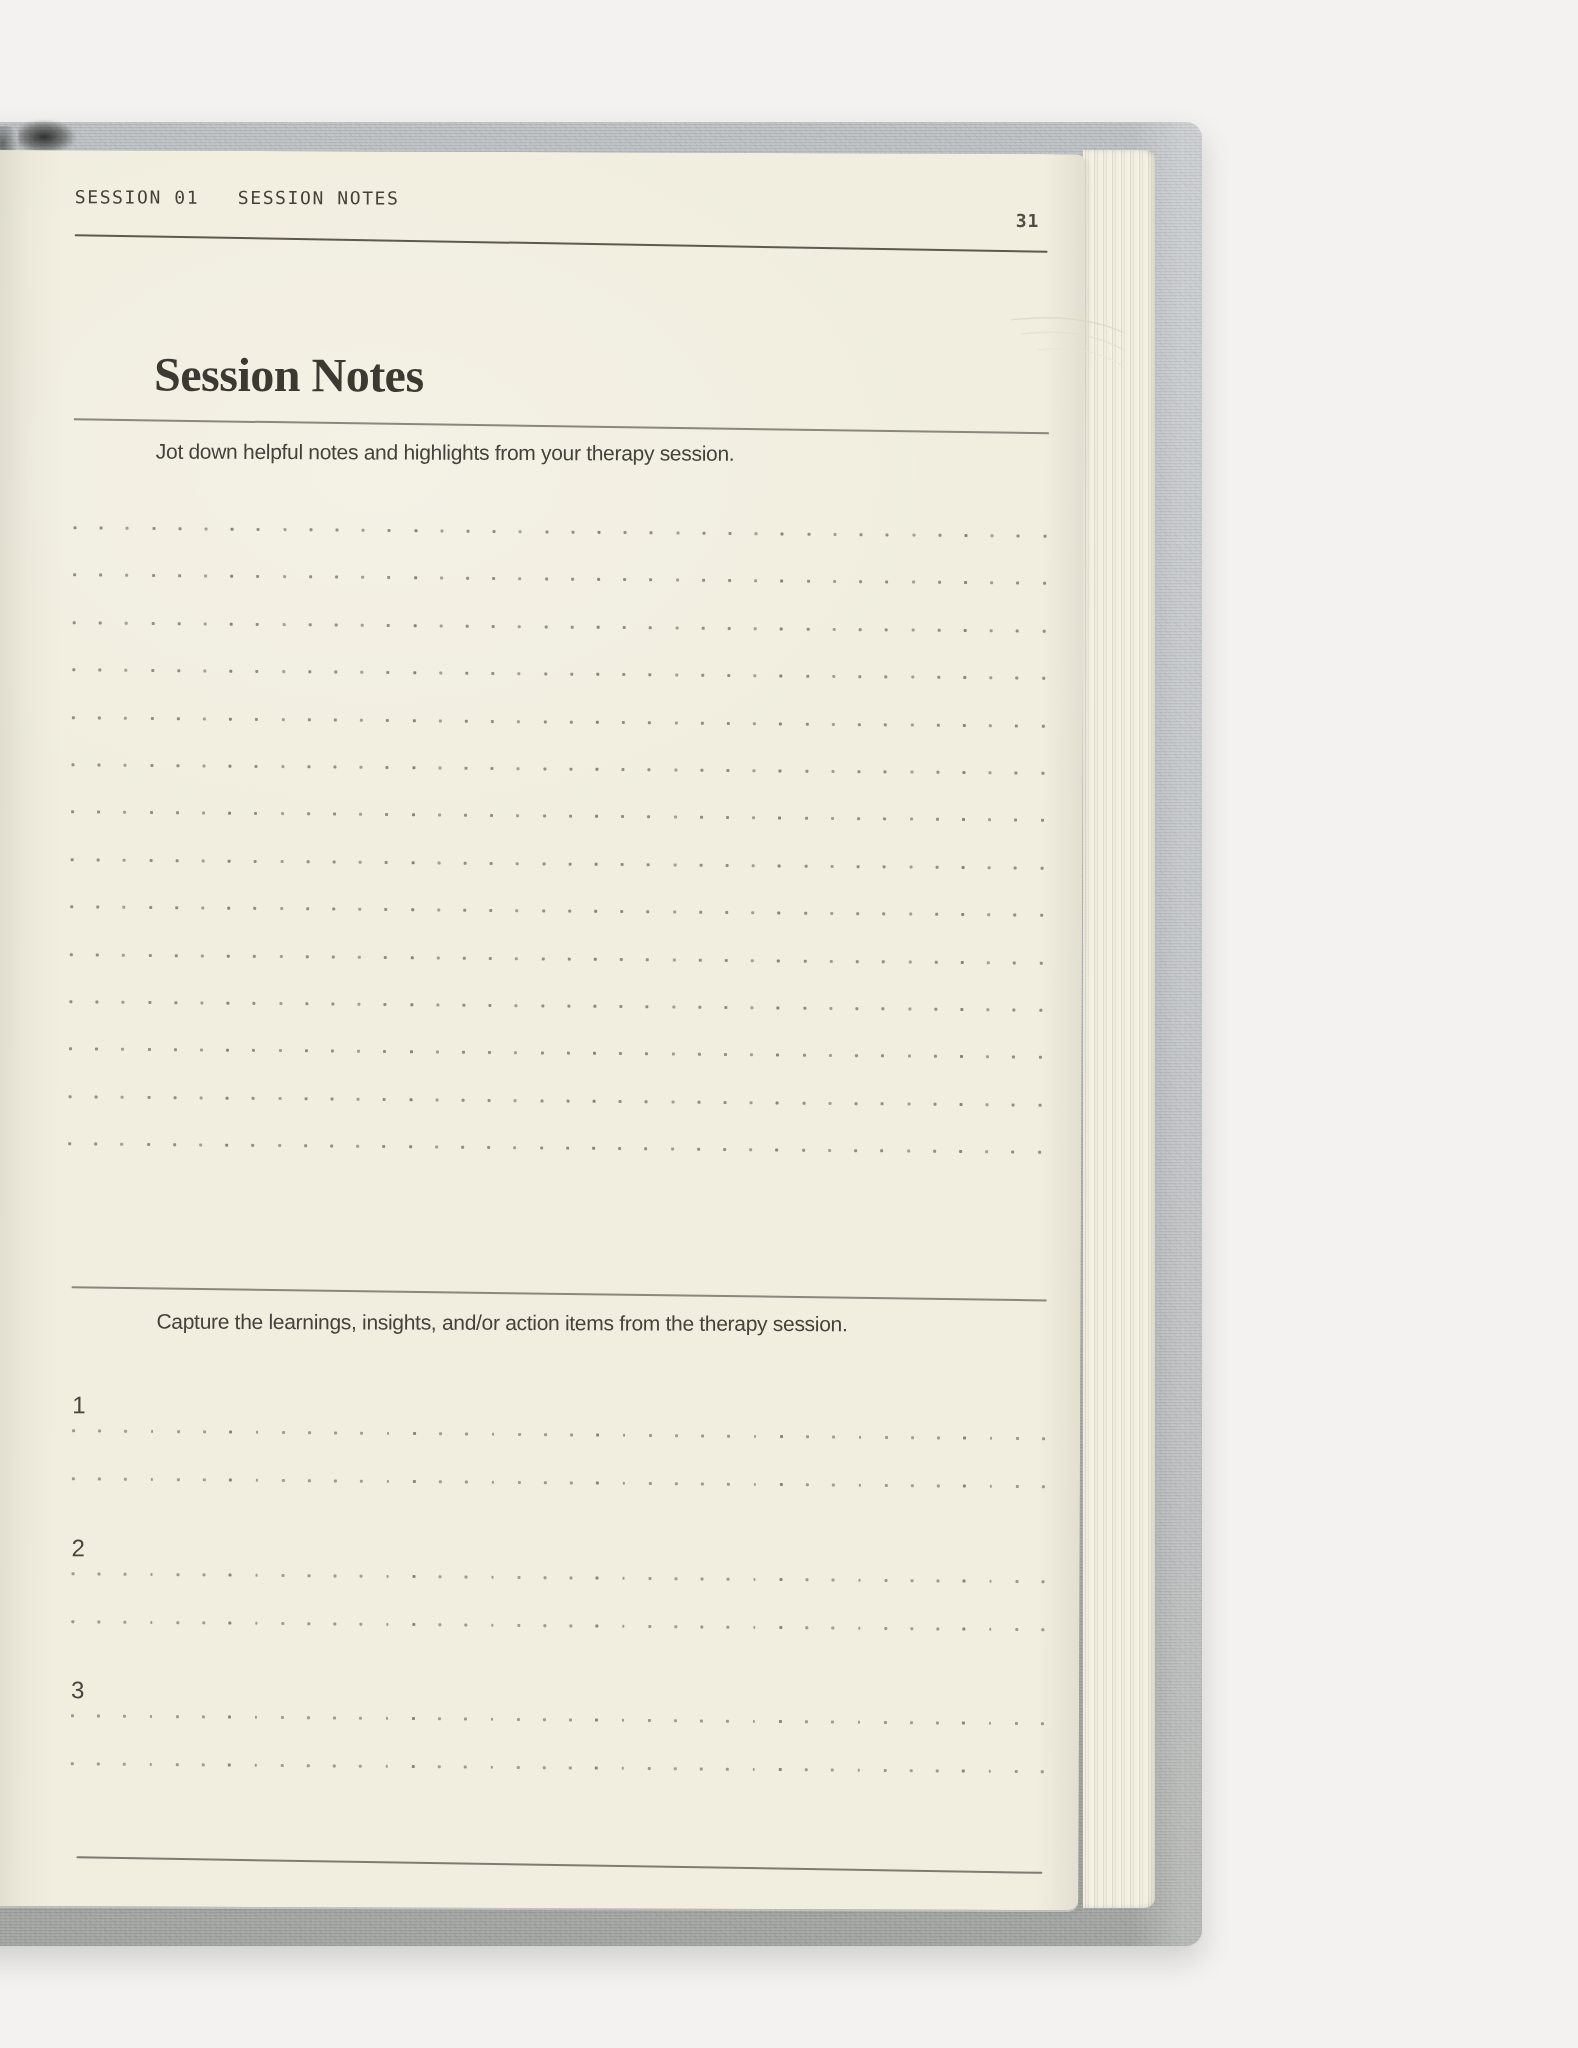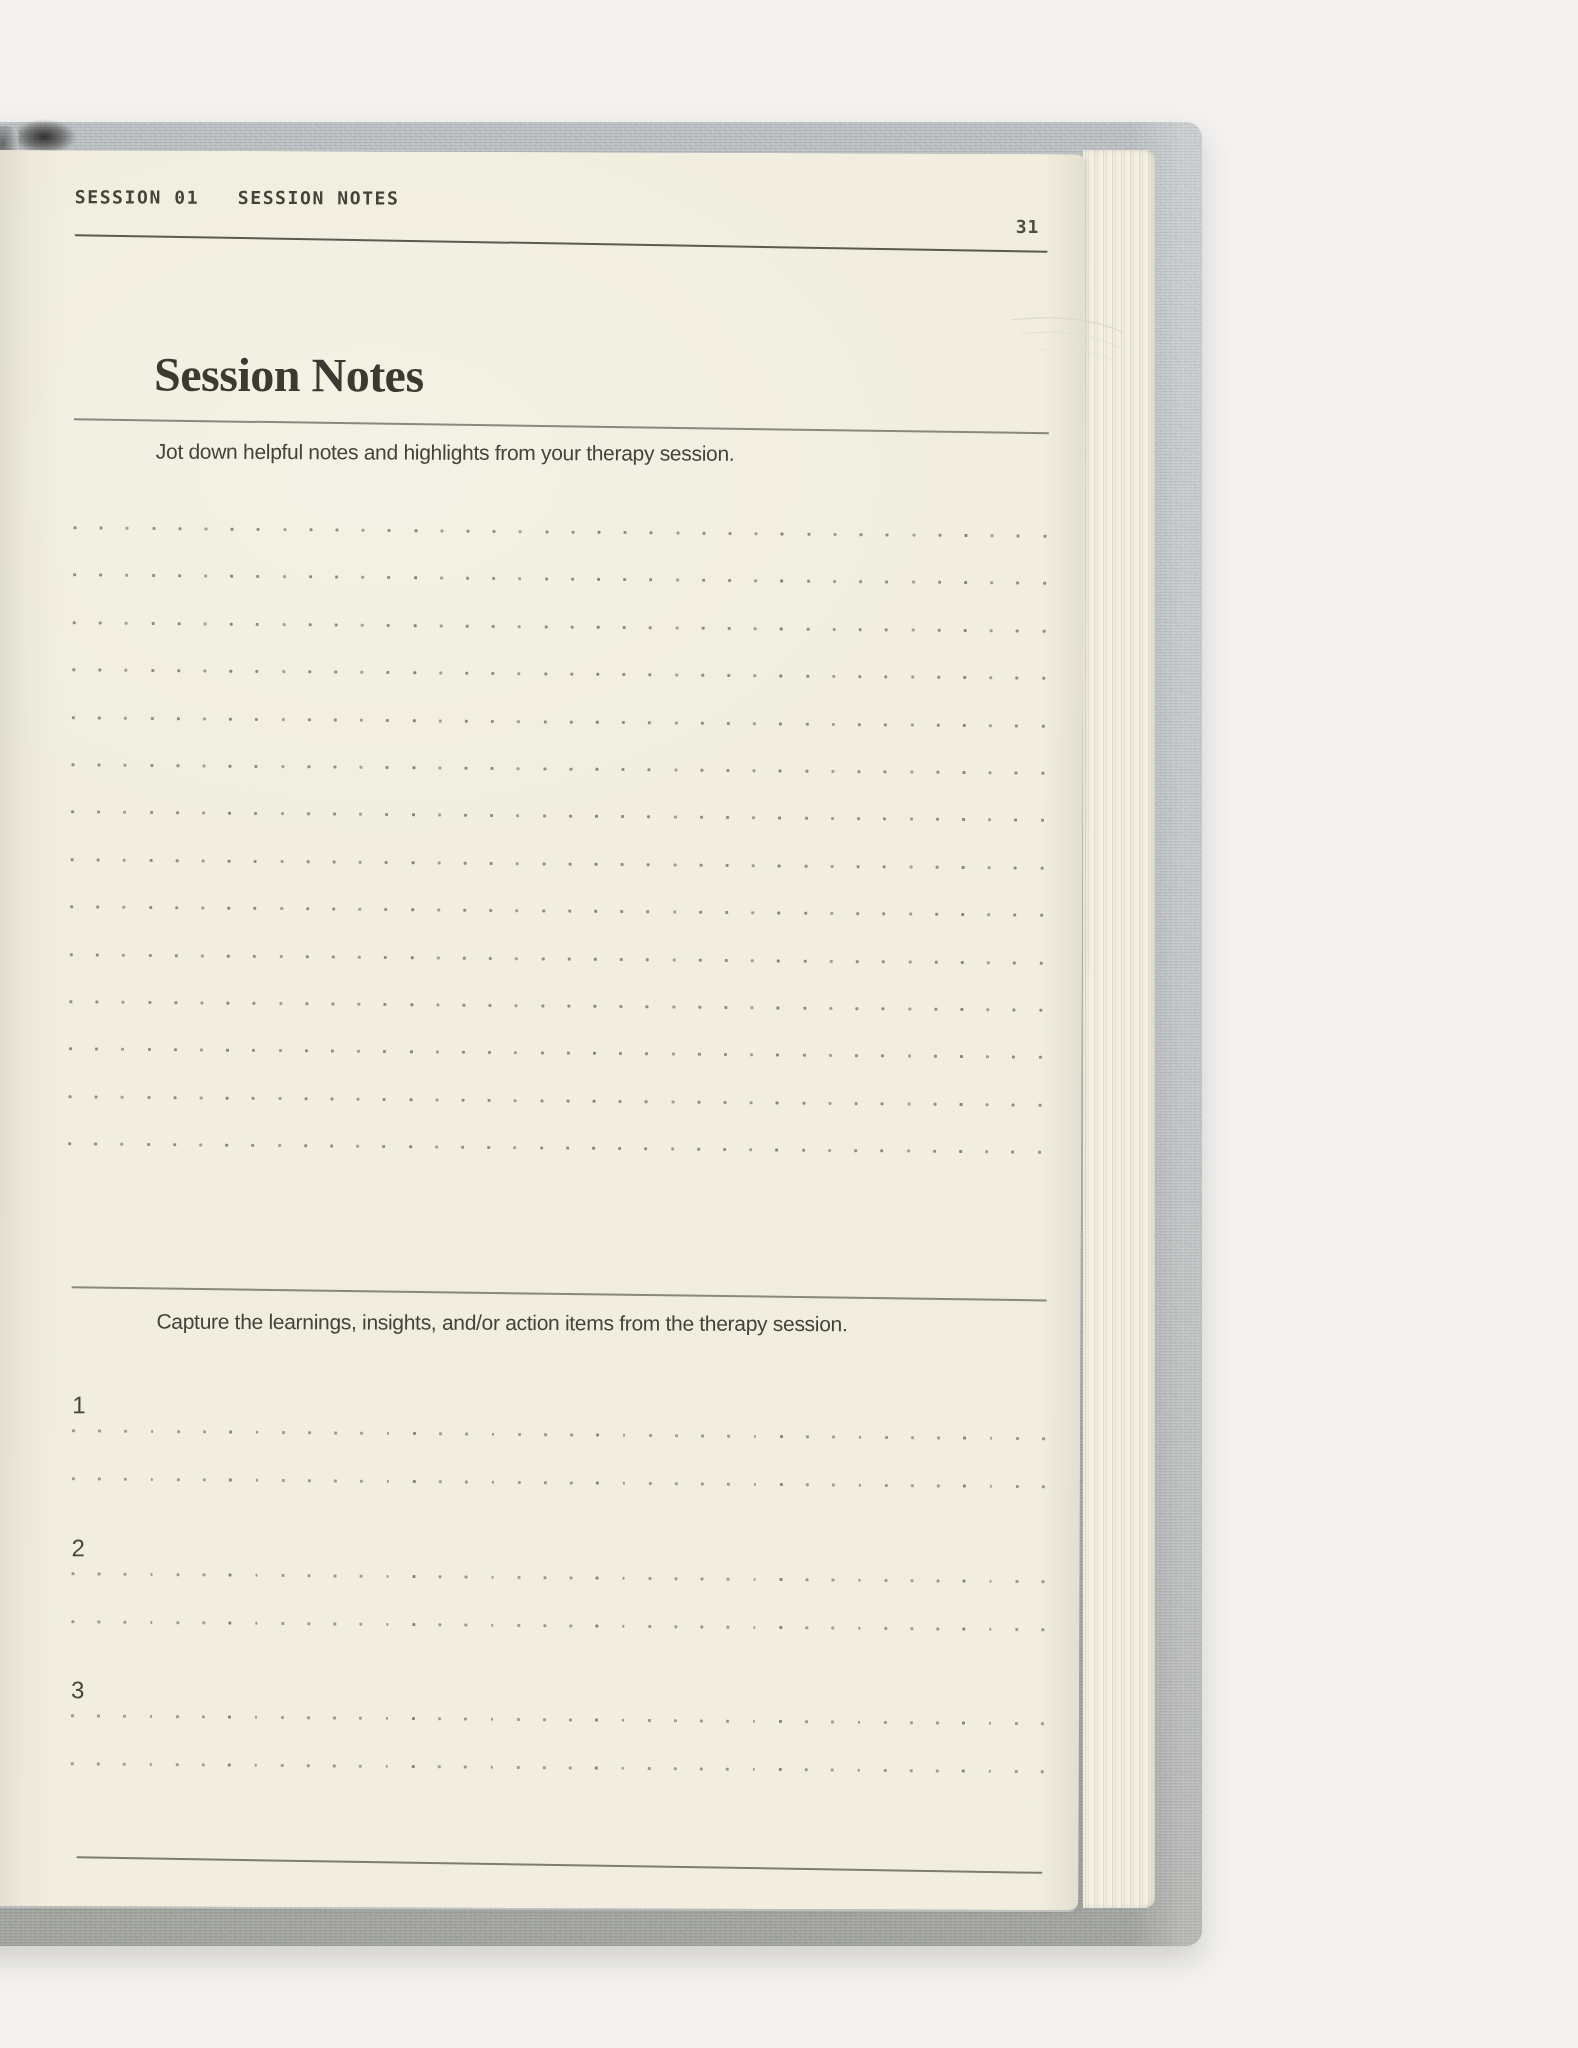--- a/index.html
+++ b/index.html
@@ -46,24 +46,24 @@
     background:linear-gradient(270deg, rgba(96,92,78,0.10) 0%, rgba(96,92,78,0) 100%);}
 
   
   .sheet-fan{position:absolute;left:1008px;top:152px;z-index:3;opacity:.8;}
 
   
   .mono{font-family:"DejaVu Sans Mono",monospace;}
   .serif{font-family:"Liberation Serif","DejaVu Serif",serif;}
 
   .hdr-label{position:absolute;top:36px;font-size:18px;letter-spacing:1.6px;
-    color:#45423a;font-weight:bold;}
+    color:#45423a;font-weight:normal;}
   .hdr-session{left:75px;}
   .hdr-section{left:238px;}
-  .hdr-pagenum{position:absolute;top:62px;left:1016px;font-size:18px;
+  .hdr-pagenum{position:absolute;top:56px;left:1016px;font-size:18px;
     letter-spacing:1px;color:#504d44;font-weight:bold;}
 
   .rule{position:absolute;transform-origin:left center;}
   .rule-header{left:75px;top:84px;width:973px;height:2px;background:#5c594f;
     transform:rotate(0.75deg);border-radius:1px;}
   .rule-t1{left:75px;top:268px;width:975px;height:1.6px;background:#8a877c;
     transform:rotate(0.6deg);}
   .rule-t2{left:76px;top:1136px;width:975px;height:1.6px;background:#8a877c;
     transform:rotate(0.55deg);}
   .rule-footer{left:83px;top:1706px;width:966px;height:2px;background:#7e7b71;

